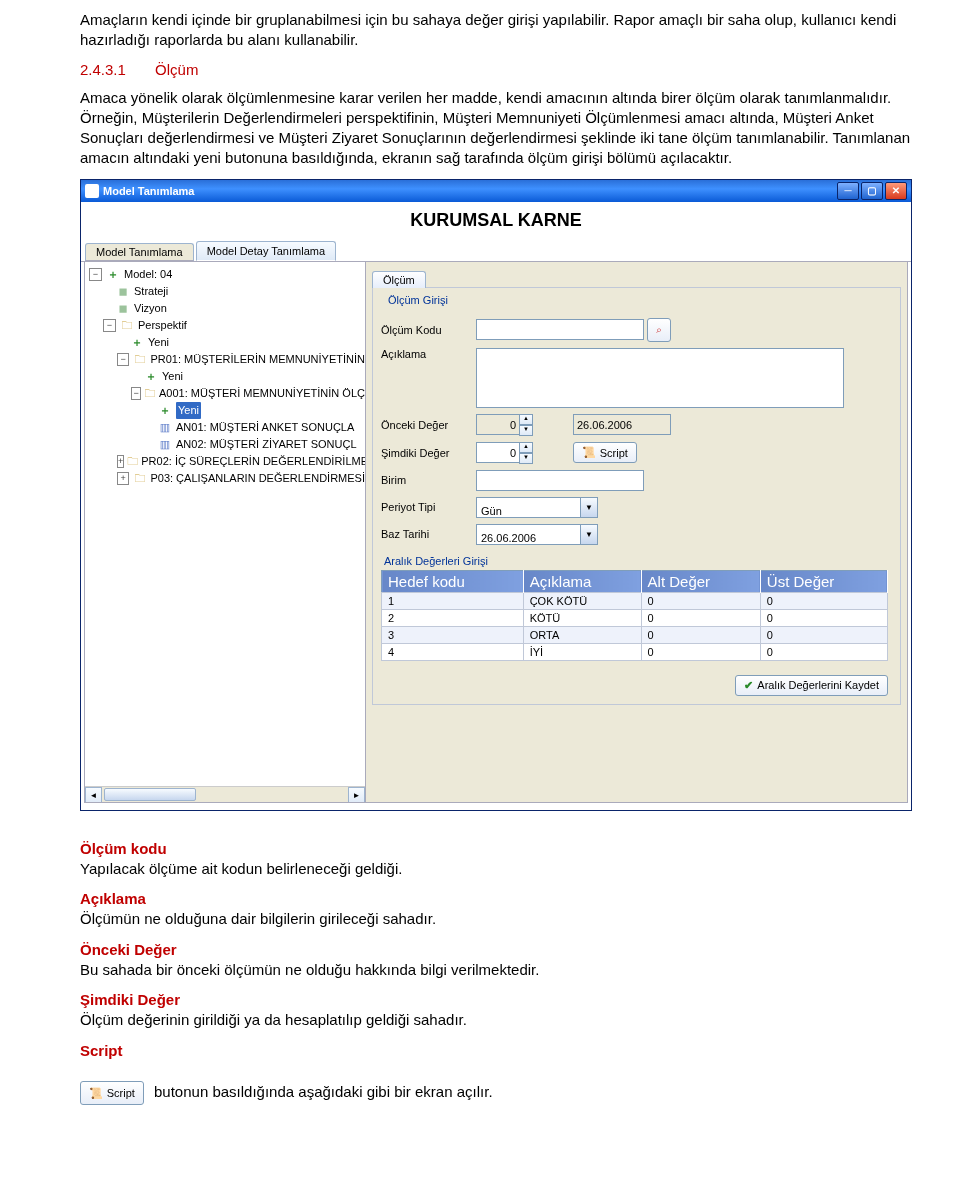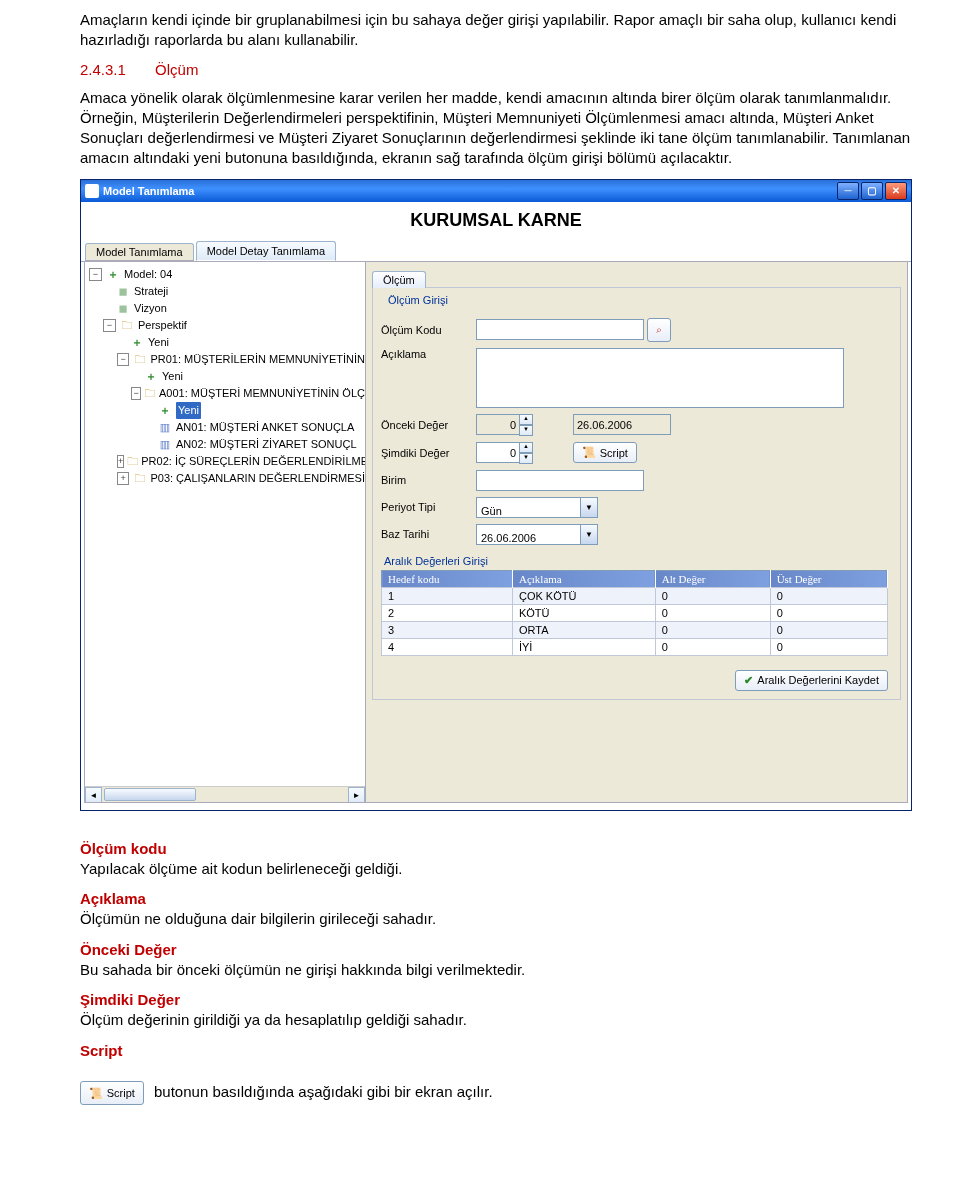--- a/index.html
+++ b/index.html
@@ -156,21 +156,21 @@
     background:linear-gradient(to bottom,#f7fbff,#c7d7ee);
     display:flex;align-items:center;justify-content:center;font-size:8px;cursor:pointer;
   }
   .area-lbl{font-size:11px;color:#003399;margin:10px 0 3px 3px;}
   .grid{
     border:1px solid #7f9db9;background:#fff;font-size:11px;
   }
   .grid th{
     background:linear-gradient(to right,#6787c8,#7fa0e0);
     color:#fff;text-align:left;padding:2px 6px;font-weight:normal;
-    border-right:1px solid #fff;font-size:11px;font-family:Liberation Serif, serif;
+    border-right:1px solid #fff;font-size:15px;
   }
   .grid td{
     border:1px solid #c0c8d8;padding:2px 6px;
   }
   .grid tr:nth-child(odd) td{background:#eef2fb;}
   .grid tr:nth-child(even) td{background:#fff;}
   .save-row{display:flex;justify-content:flex-end;margin-top:14px;}
   .pick-btn{
     width:22px;height:22px;border:1px solid #7f9db9;border-radius:3px;
     background:linear-gradient(to bottom,#fff,#e8eef8);margin-left:3px;cursor:pointer;
@@ -405,21 +405,21 @@
     </div>
   </div>
 
   <p class="para"><span class="p-red">Ölçüm kodu</span><br>
   <span>Yapılacak ölçüme ait kodun belirleneceği geldiği.</span></p>
 
   <p class="para"><span class="p-red">Açıklama</span><br>
   <span>Ölçümün ne olduğuna dair bilgilerin girileceği sahadır.</span></p>
 
   <p class="para"><span class="p-red">Önceki Değer</span><br>
-  <span>Bu sahada bir önceki ölçümün ne girişi hakkında bilgi verilmektedir.</span></p>
+  <span>Bu sahada bir önceki ölçümün ne olduğu hakkında bilgi verilmektedir.</span></p>
 
   <p class="para"><span class="p-red">Şimdiki Değer</span><br>
   <span>Ölçüm değerinin girildiği ya da hesaplatılıp geldiği sahadır.</span></p>
 
   <p class="para"><span class="p-red">Script</span><br>
   <br>
   <span class="script-inline">
     <span class="ico">📜</span>
     <span>Script</span>
   </span>

